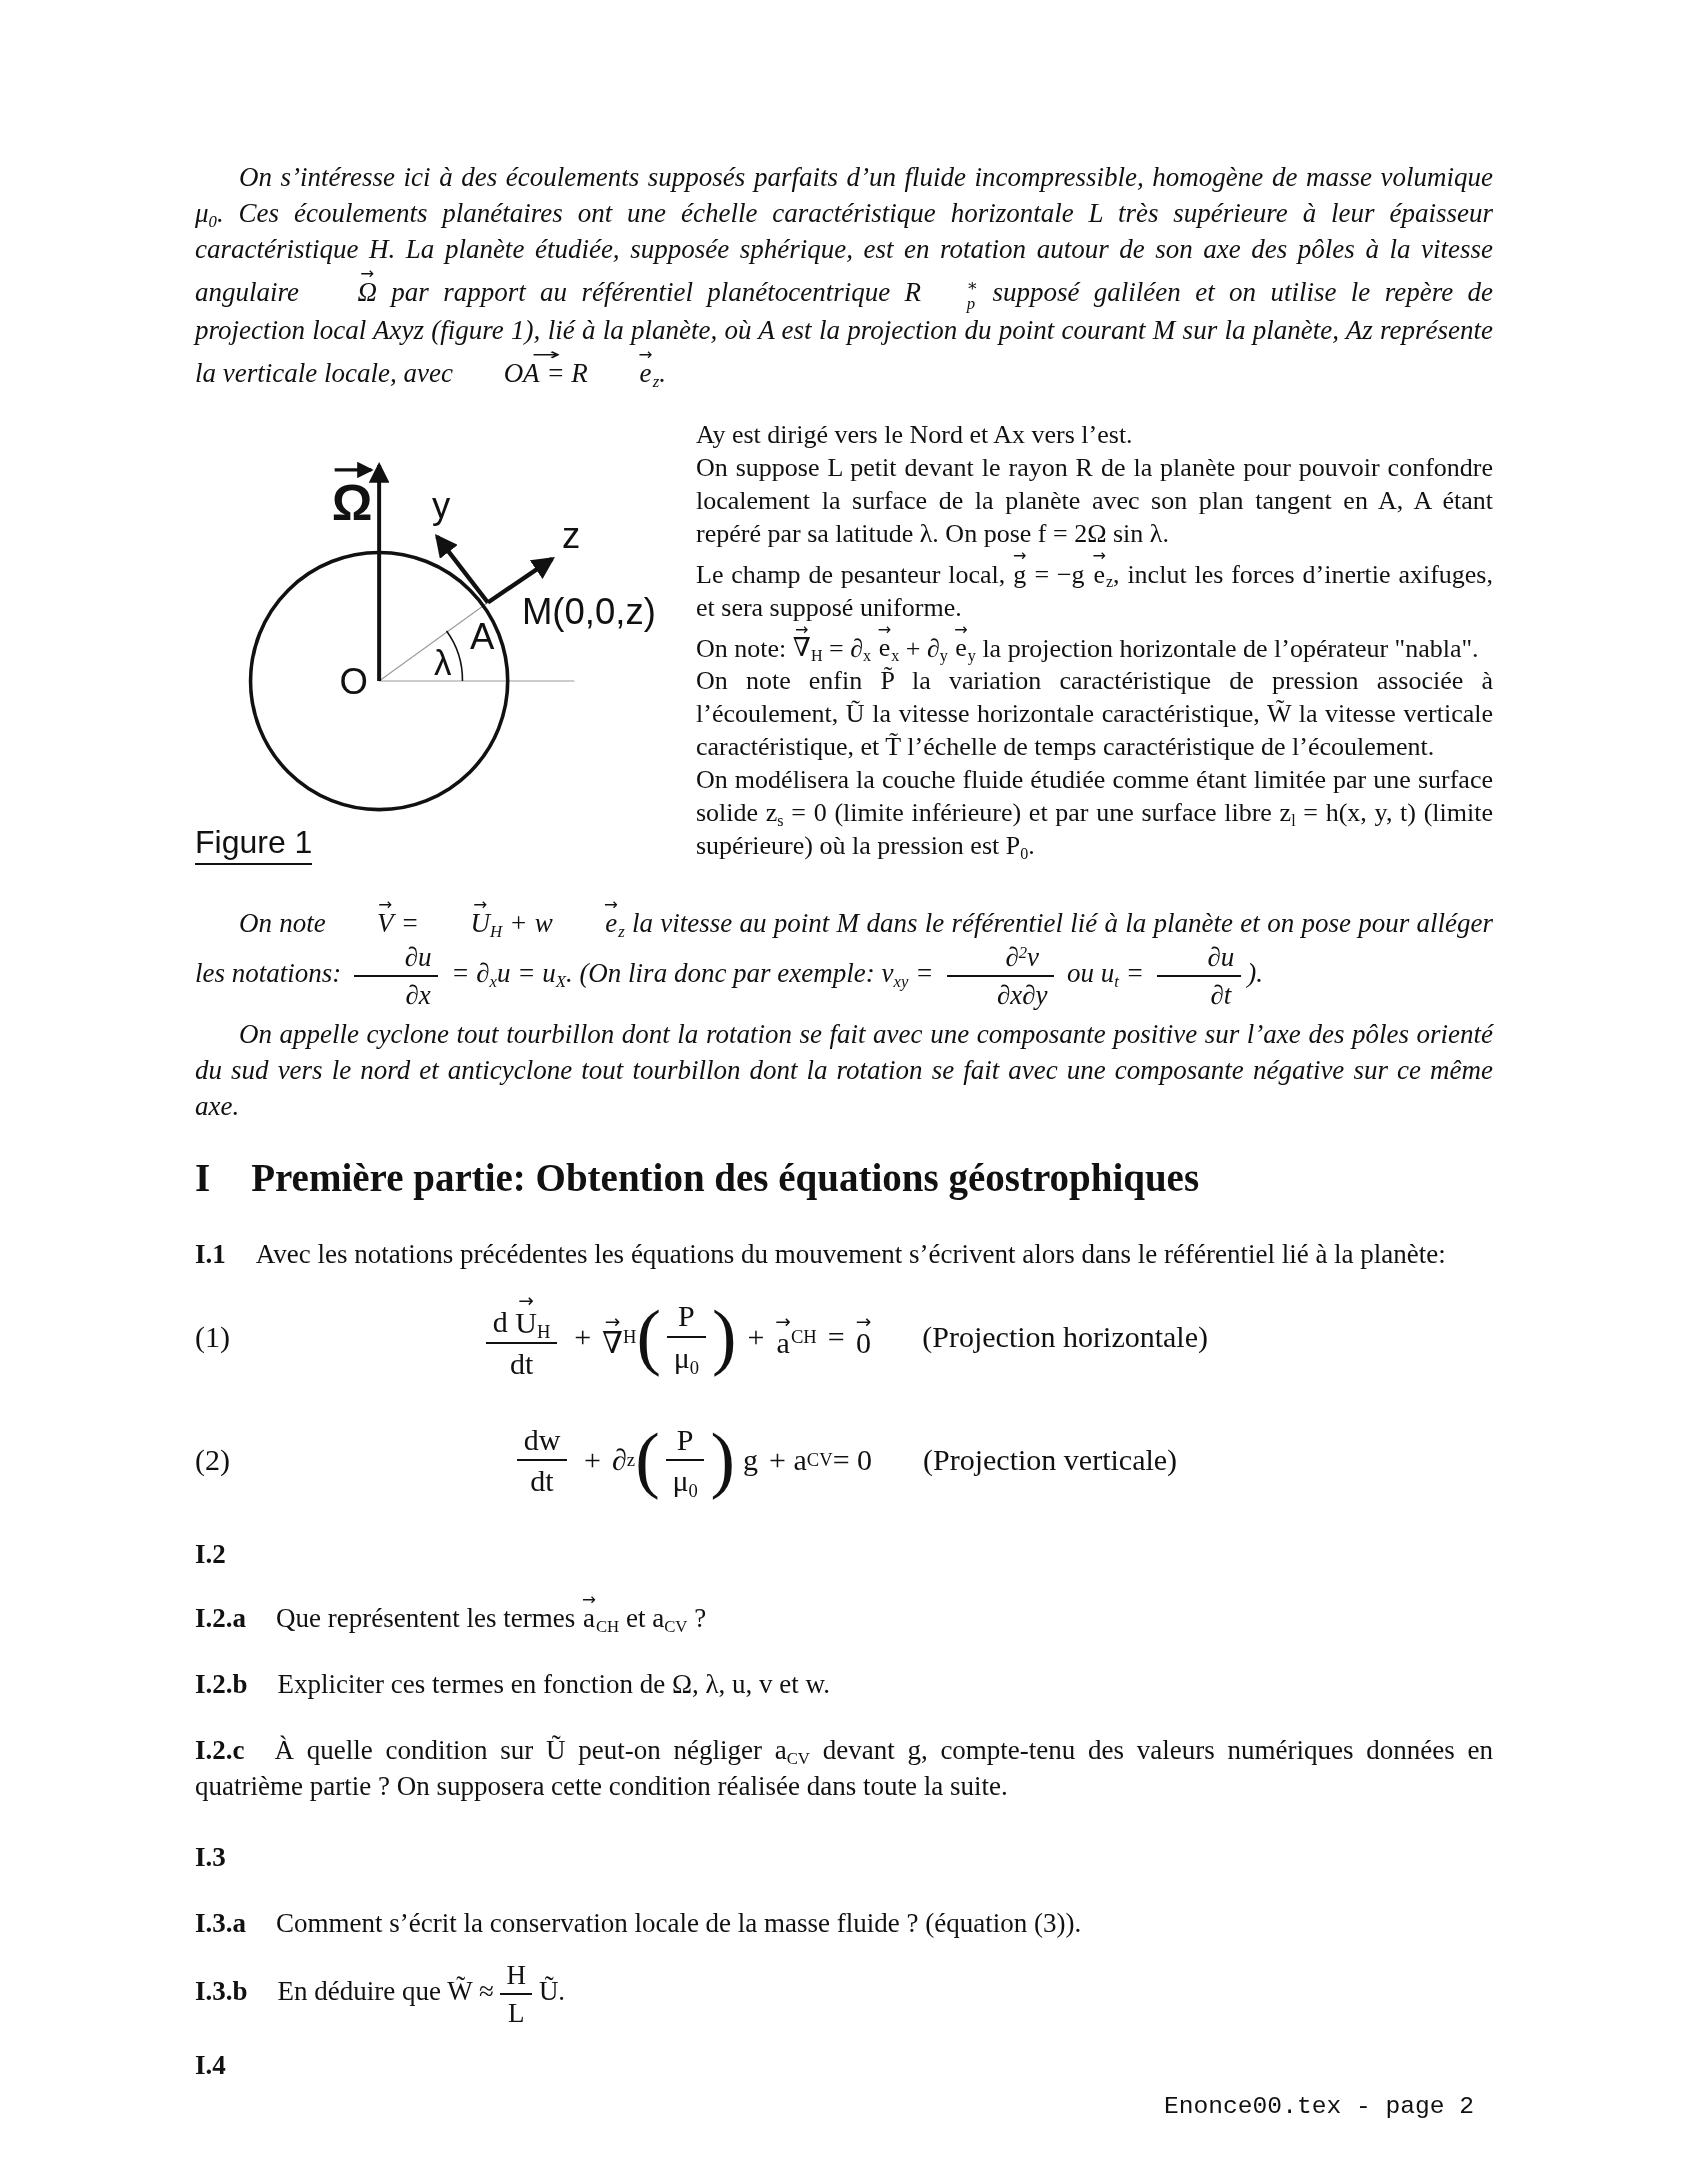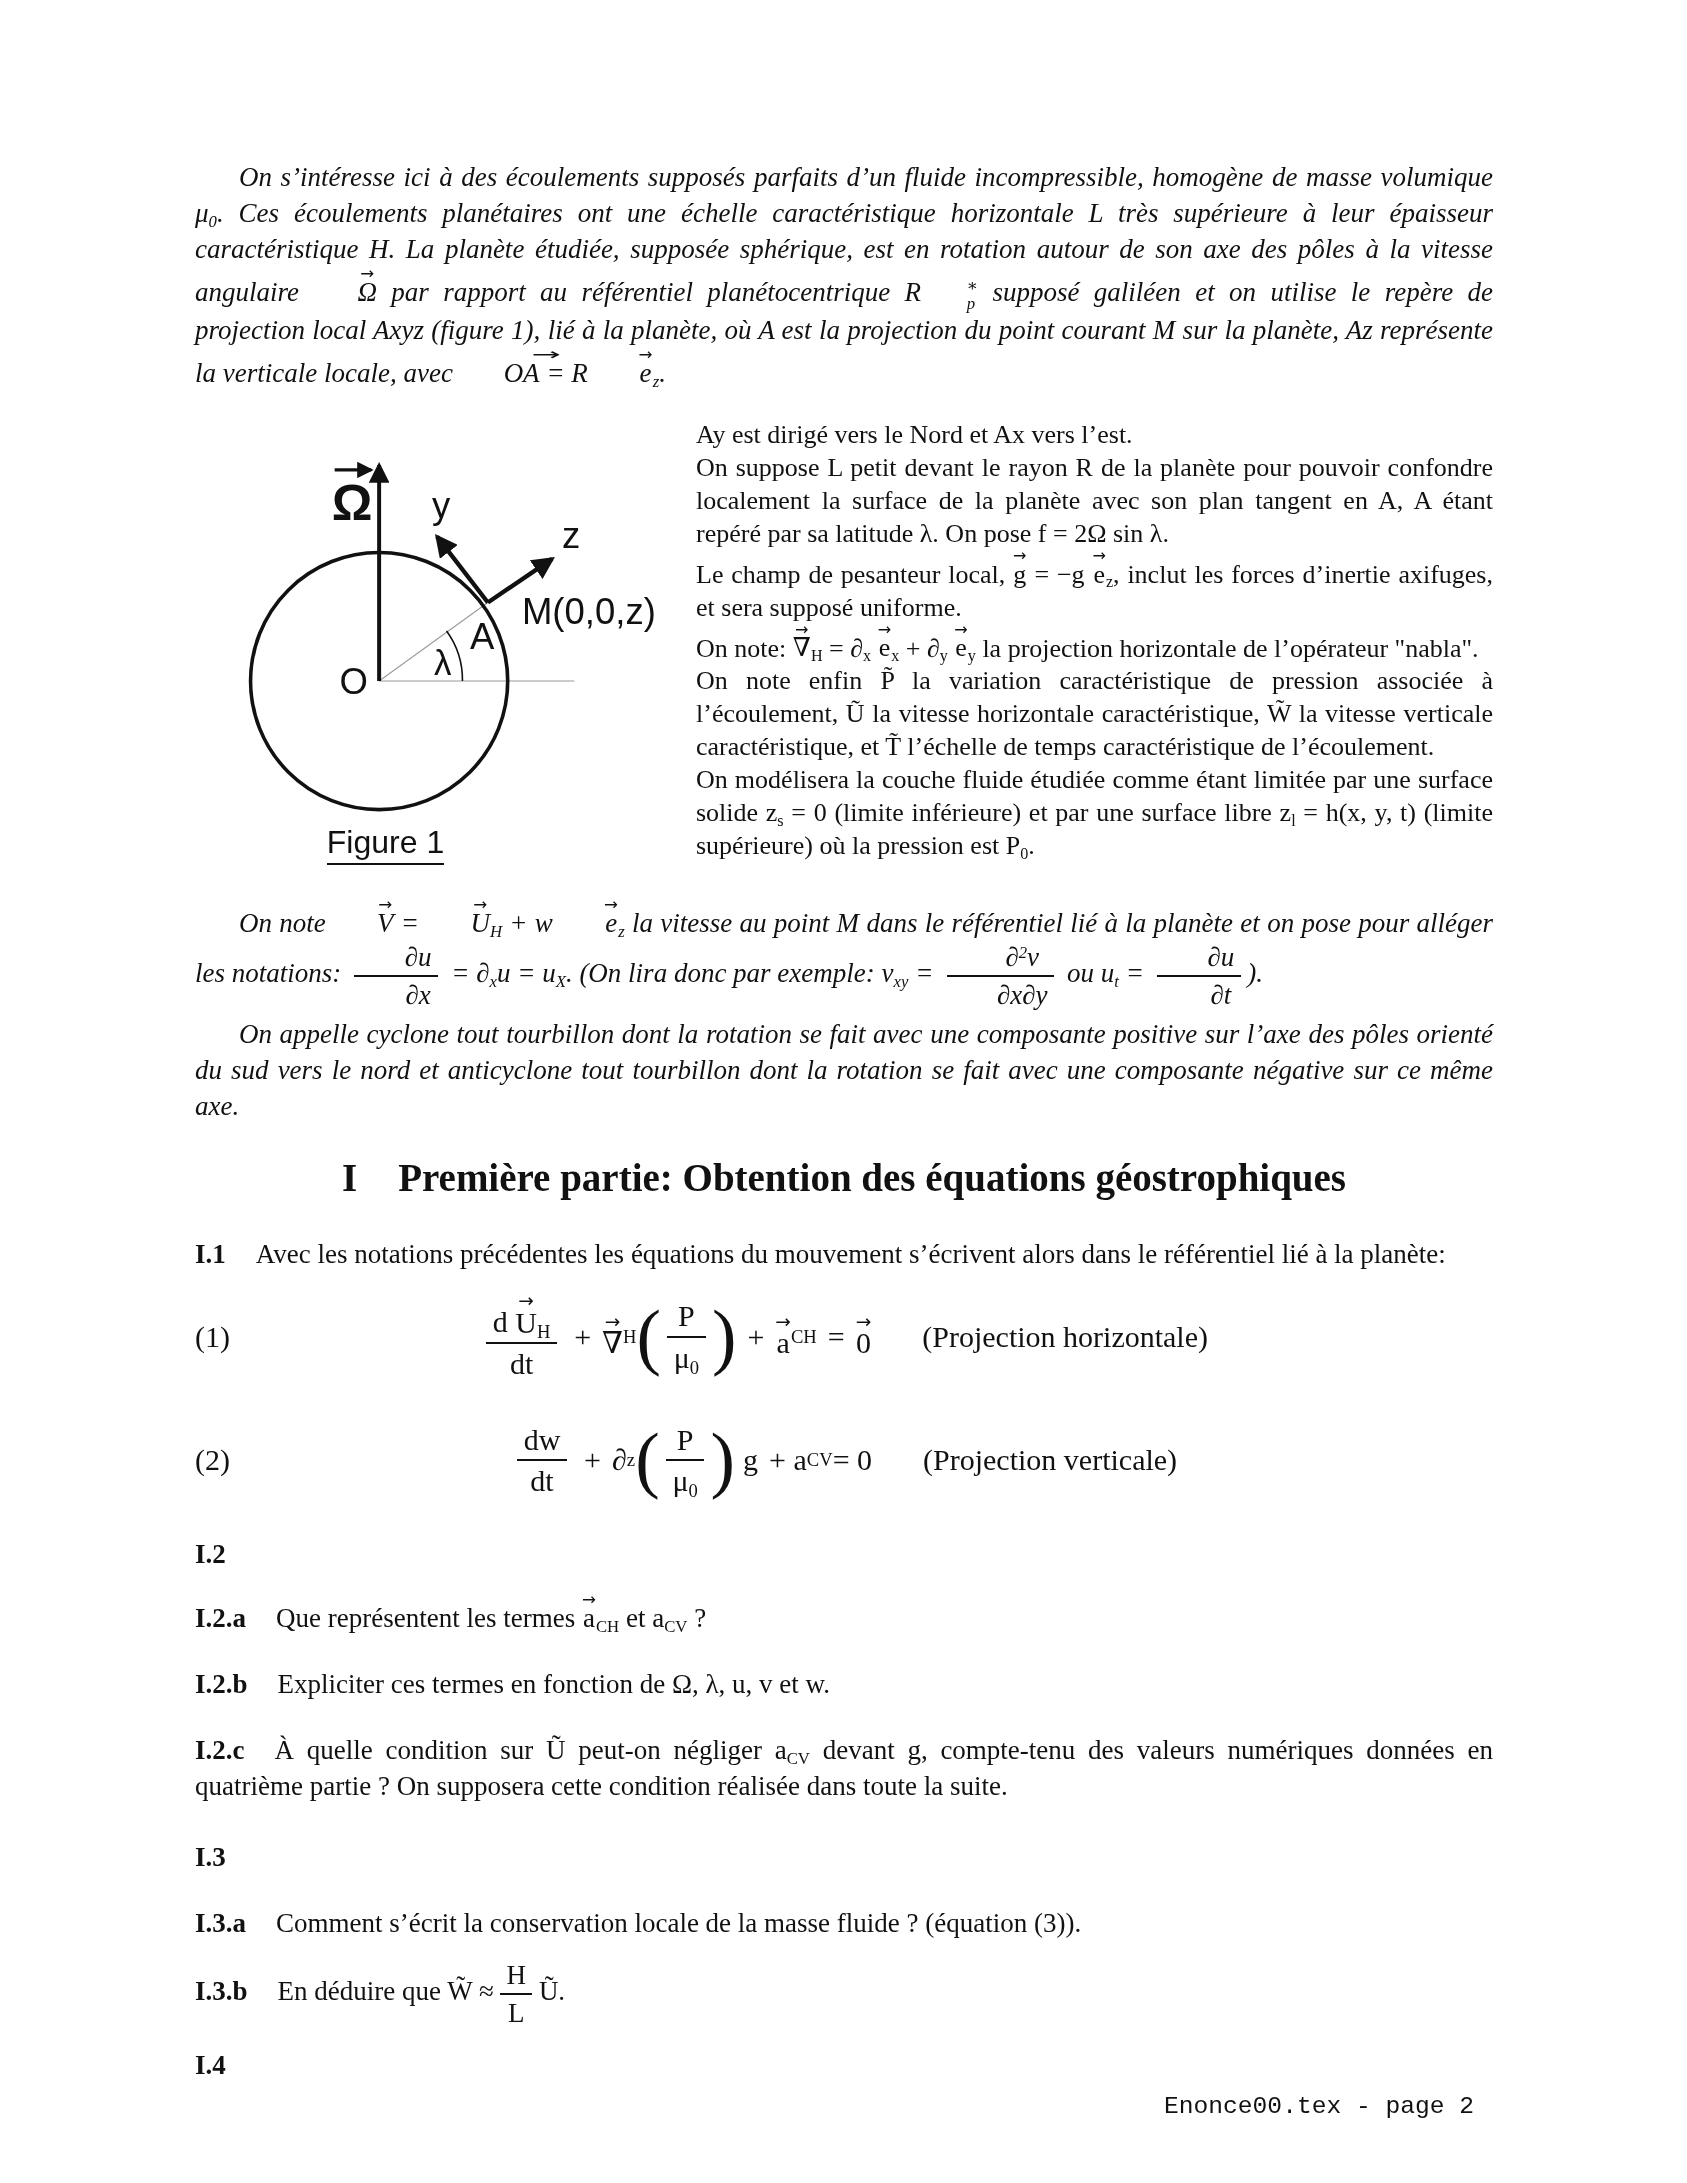--- a/index.html
+++ b/index.html
@@ -23,25 +23,25 @@
   .frac .fn{display:block;padding:1.6px 6.4px 4px;border-bottom:2.4px solid #111;}
   .frac .fd{display:block;padding:4px 6.4px 1.6px;}
   .big{font-size:245%;font-weight:400;vertical-align:middle;line-height:0;}
   .mop{margin:0 11px;}
   
   .figrow{display:flex;margin-top:17.5px;}
   .figcell{width:501px;flex:none;padding-top:29px;}
   .rightcol{flex:1;padding-top:9.5px;}
   .rightcol p{text-align:justify;line-height:33px;font-size:26px;}
   svg text{font-family:"Liberation Sans","DejaVu Sans",sans-serif;fill:#111;}
-  .figcap{width:381px;text-align:center;margin-top:4.8px;
+  .figcap{width:381px;text-align:left;margin-top:4.8px;
           font-family:"Liberation Sans","DejaVu Sans",sans-serif;font-size:32px;}
   .figcap span{border-bottom:2.4px solid #111;padding-bottom:2.4px;}
   
-  h1{font-size:39px;font-weight:bold;margin:32px 0 0;line-height:1.15;text-align:center;}
+  h1{font-size:39px;font-weight:bold;margin:32px 0 0;line-height:1.15;}
   h1 .hnum{margin-right:41px;}
   .q{text-align:justify;line-height:36px;}
   .qn{font-weight:bold;margin-right:30px;}
   .m-top-44{margin-top:35px;}.m-top-38{margin-top:30px;}.m-top-26{margin-top:20.6px;}
   .m-top-48{margin-top:38px;}.m-top-24{margin-top:18px;}.m-top-30{margin-top:36px;}
   .m-top-6{margin-top:4.8px;}
   
   .eqrow{position:relative;display:flex;align-items:center;justify-content:center;font-size:30px;}
   .eqrow.first{margin-top:20.6px;}
   .eqrow.second{margin-top:41px;}

